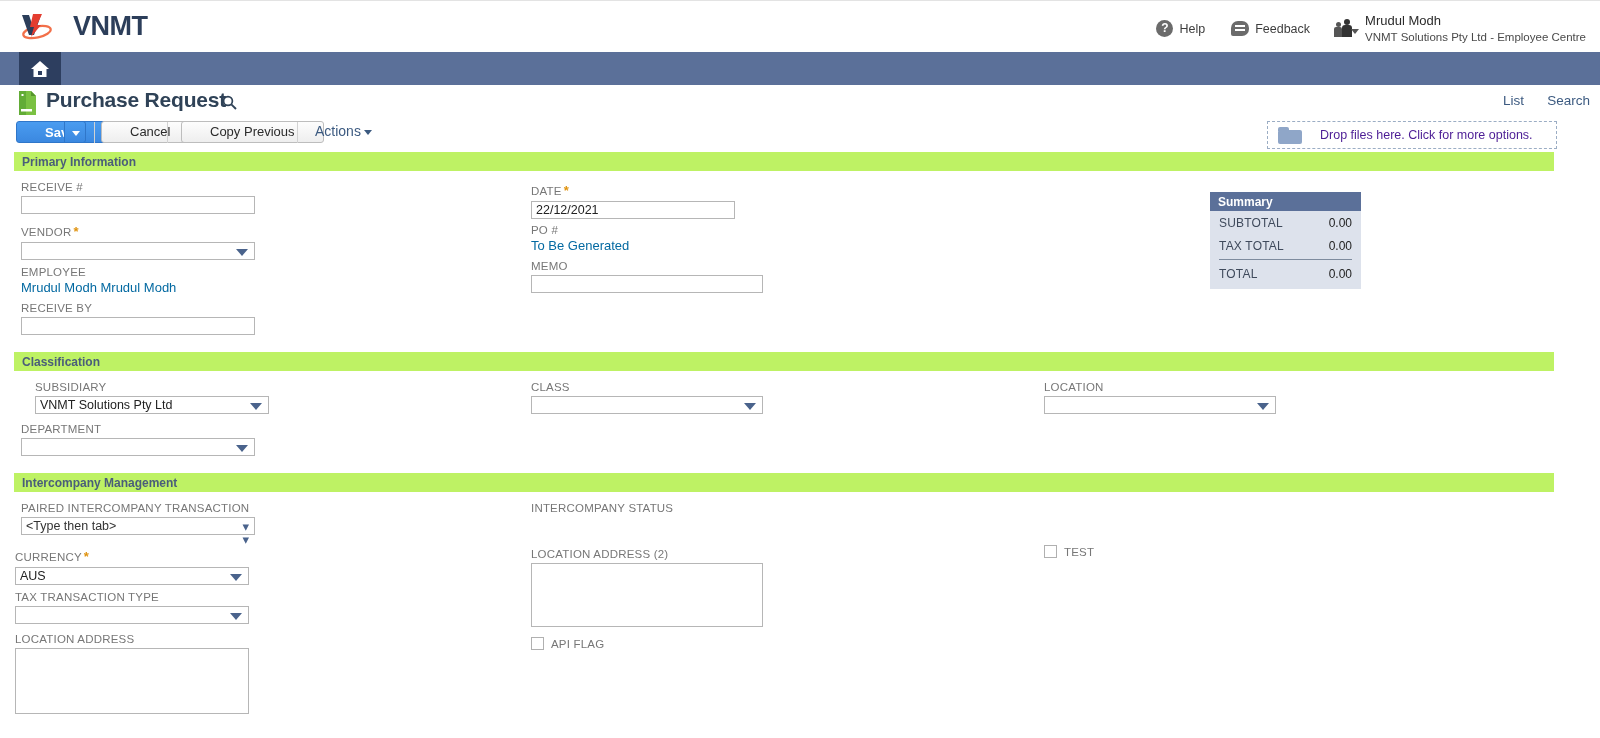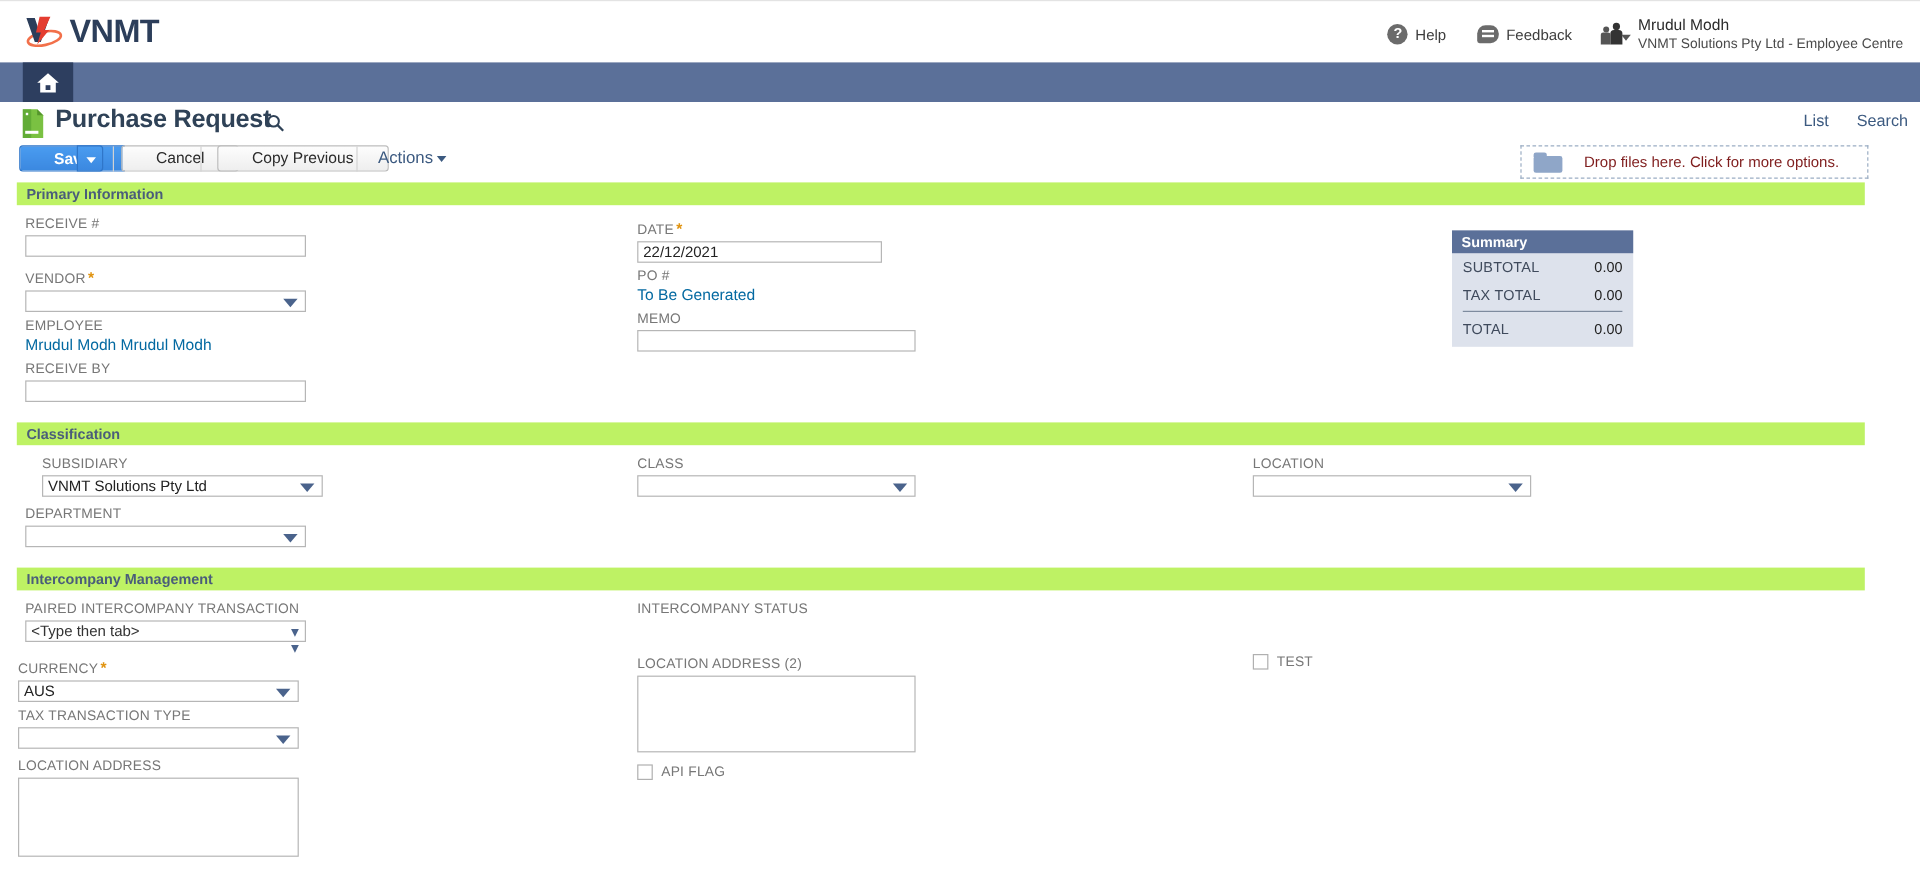--- a/index.html
+++ b/index.html
@@ -14,21 +14,21 @@
 
   
   .topbar {
     position: absolute; left: 0; top: 0; width: 1600px; height: 52px;
     background: #ffffff; border-top: 1px solid #e3e3e3;
   }
   .logo { position: absolute; left: 20px; top: 10px; display: flex; align-items: center; }
   .logo-mark { width: 34px; height: 30px; position: relative; }
   .logo-text {
     font-size: 27px; font-weight: bold; color: #2c3e5a; letter-spacing: -0.5px;
-    margin-left: 4px; line-height: 30px;
+    margin-left: 19px; line-height: 30px;
   }
   .header-right {
     position: absolute; right: 14px; top: 11px;
     display: flex; align-items: center; gap: 0px;
   }
   .hdr-item { display: flex; align-items: center; gap: 6px; margin-left: 26px; }
   .hdr-label { font-size: 12.5px; color: #3d3d3d; }
   .circ-icon {
     width: 17px; height: 17px; border-radius: 50%; background: #6b6b6b;
     color: #fff; font-size: 12px; font-weight: bold; line-height: 17px; text-align: center;
@@ -115,21 +115,21 @@
   }
   .folder-icon { width: 24px; height: 17px; margin-left: 10px; position: relative; }
   .folder-icon::before {
     content:""; position:absolute; left:0; top:0; width:11px; height:4px;
     background:#8fa6c8; border-radius:2px 2px 0 0;
   }
   .folder-icon::after {
     content:""; position:absolute; left:0; top:3px; width:24px; height:14px;
     background:#8fa6c8; border-radius:2px;
   }
-  .drop-text { font-size: 12.5px; color: #7f1d1d; margin-left: 18px; }
+  .drop-text { font-size: 12.5px; color: #4c1d95; margin-left: 18px; }
 
   
   .sec-header {
     position: absolute; left: 14px; width: 1540px; height: 19px;
     background: #bef264; display: flex; align-items: center;
   }
   .sec-header span {
     font-size: 12px; font-weight: bold; color: #4a5d7a; margin-left: 8px;
   }
 

